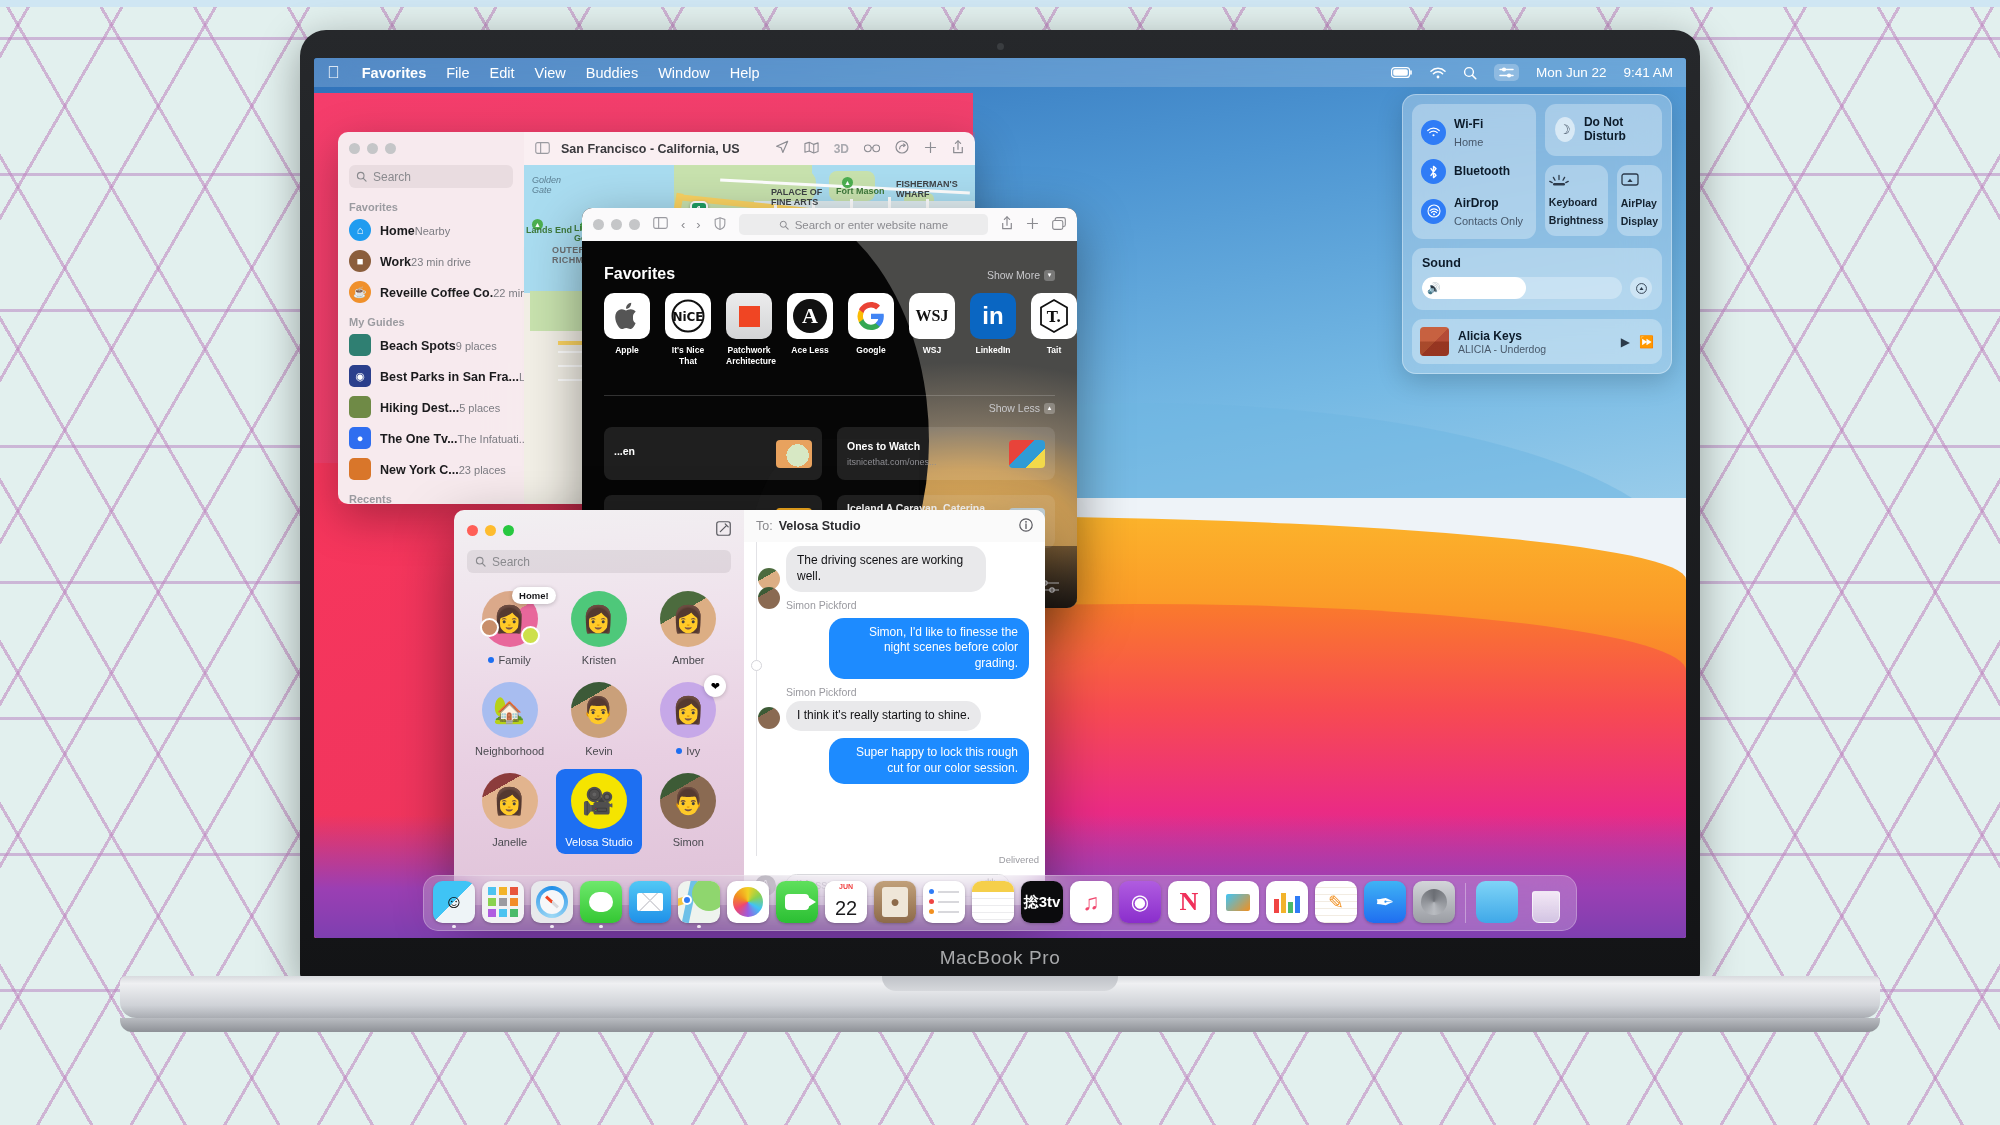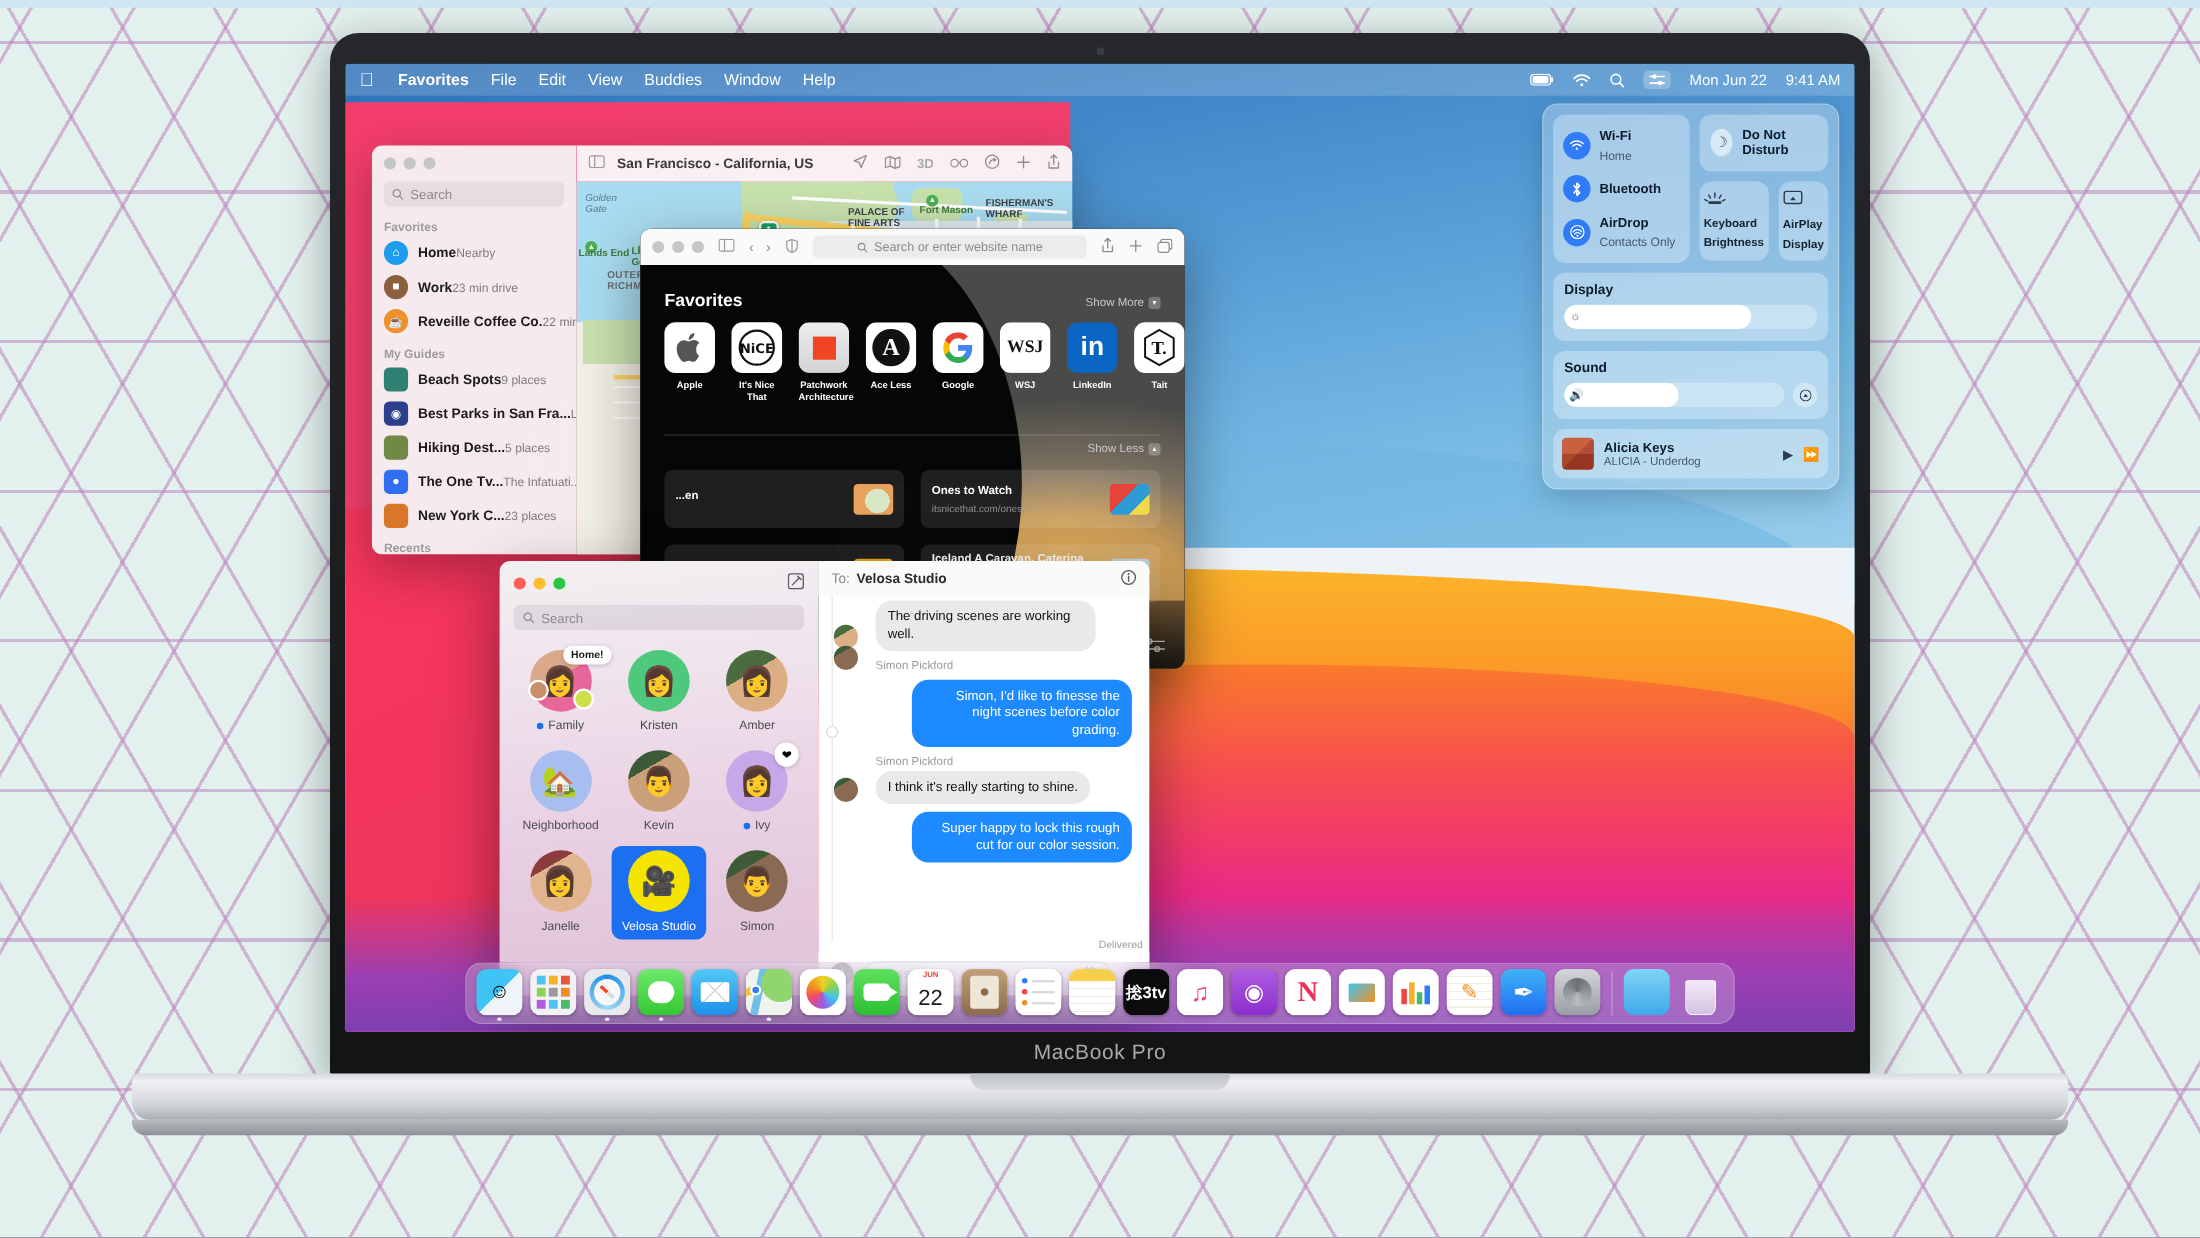--- a/index.html
+++ b/index.html
@@ -343,21 +343,21 @@
 
   #msg-thread { flex:1; background:#fff; position:relative; display:flex; flex-direction:column; }
   #thread-head {
     height:32px; background:rgba(250,250,250,.95); display:flex; align-items:center;
     padding:0 12px; font-size:12.5px; color:#2b2b2e; gap:6px; flex:0 0 auto;
   }
   #thread-to { color:#8a8a8e; }
   #thread-name { font-weight:bold; }
   #thread-info { margin-left:auto; font-size:13px; color:#5a5a60; }
   #thread-body { flex:1; overflow:hidden; padding:4px 12px 0; position:relative; }
-  .grp { position:relative; padding-left:40px; margin-bottom:7px; }
+  .grp { position:relative; padding-left:30px; margin-bottom:7px; }
   .grp-name { font-size:10.5px; color:#9a9aa0; margin:0 0 3px 0; }
   .bubble {
     display:inline-block; max-width:200px; padding:7px 11px; border-radius:15px;
     font-size:12px; line-height:1.32; background:#e9e9eb; color:#111114; position:relative;
   }
   .bubble.me { background:#1d8bff; color:#fff; }
   .row-me { text-align:right; margin-bottom:7px; padding-right:4px; }
   .av-sm { position:absolute; left:2px; bottom:2px; width:22px; height:22px; border-radius:50%; overflow:hidden; }
   .thread-line { position:absolute; left:12px; top:0; bottom:0; width:1px; background:#e2e2e6; }
   .thread-ring { position:absolute; left:7px; width:11px; height:11px; border-radius:50%; border:1.5px solid #d5d5da; background:#fff; }
@@ -519,27 +519,20 @@
                       <rect x="1" y="1" width="16" height="11" rx="2" fill="none" stroke="#2c3a4a" stroke-width="1.3"></rect>
                       <path d="M6.4 9 9 5.8 11.6 9z" fill="#2c3a4a"></path>
                     </svg>
                 </span>
                 <span class="lb">AirPlay Display</span>
               </div>
             </div>
           </div>
         </div>
 
-        <div class="cc-card cc-slider-card">
-          <div class="cc-slider-title">Display</div>
-          <div class="slider-track">
-            <div class="slider-fill" id="display-fill" style="width: 74%;"></div>
-            <span class="slider-knob-ico">☼</span>
-          </div>
-        </div>
 
         <div class="cc-card cc-slider-card">
           <div class="cc-slider-title">Sound</div>
           <div id="sound-row">
             <div class="slider-track">
               <div class="slider-fill" id="sound-fill" style="width: 52%;"></div>
               <span class="slider-knob-ico">🔊</span>
             </div>
             <span id="airplay-mini">
               <svg width="11" height="11" viewBox="0 0 12 12">

